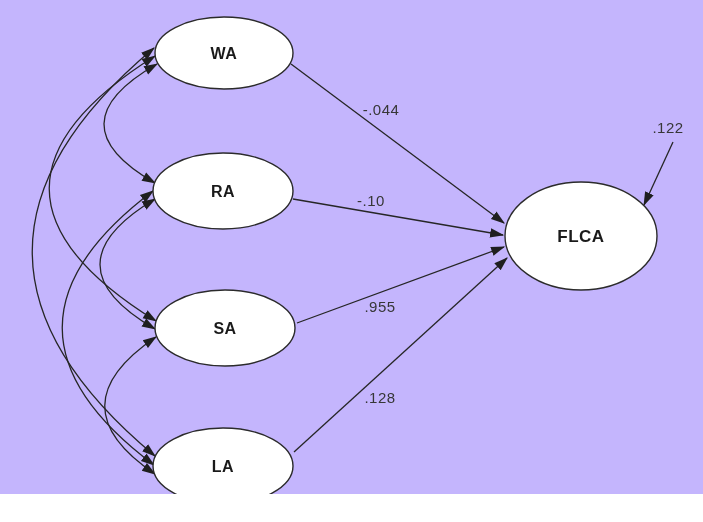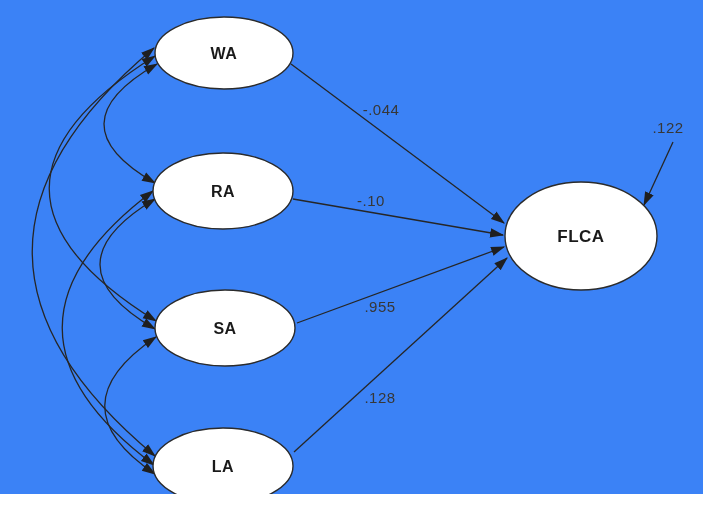--- a/index.html
+++ b/index.html
@@ -4,21 +4,21 @@
 <style>
   html, body {
     margin: 0;
     padding: 0;
     background: #ffffff;
   }
   .canvas {
     position: relative;
     width: 703px;
     height: 494px;
-    background: #3b82f6;
+    background: #c4b5fd;
     overflow: hidden;
     font-family: "Liberation Sans", sans-serif;
   }
   svg { display: block; }
   .edge {
     fill: none;
     stroke: #262626;
     stroke-width: 1.3;
   }
   .node-ellipse {

